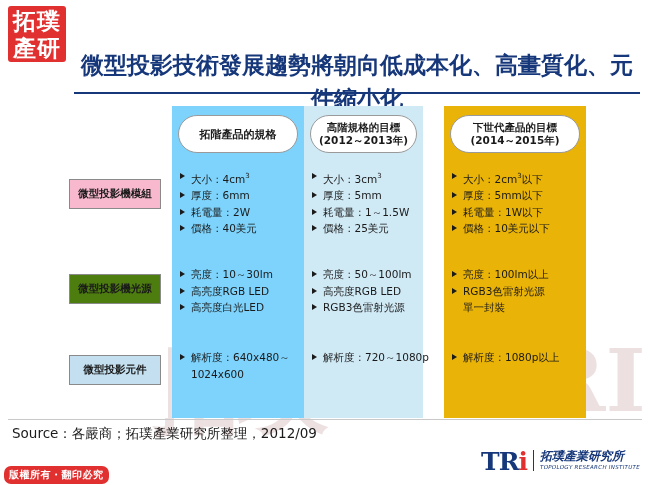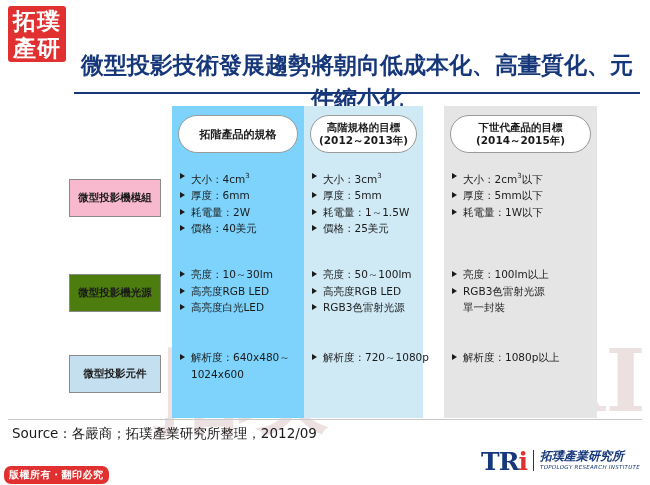--- a/index.html
+++ b/index.html
@@ -81,21 +81,21 @@
   }
   .col {
     position: absolute;
     top: 0;
     height: 312px;
     box-sizing: border-box;
   }
   .col-a { left: 0;    width: 106px; background: #ffffff; }
   .col-b { left: 110px; width: 132px; background: #7dd3fc; }
   .col-c { left: 242px; width: 119px; background: #cfe9f5; }
-  .col-d { left: 382px; width: 153px; background: #e5e5e5; }
+  .col-d { left: 382px; width: 142px; background: #eab308; }
 
   
   .pill {
     position: absolute;
     top: 9px;
     left: 6px; right: 6px;
     height: 38px;
     background: #ffffff;
     border: 1px solid #9a9a9a;
     border-radius: 19px / 19px;
@@ -109,21 +109,21 @@
     color: #1a1a1a;
     line-height: 13px;
   }
   .pill.single { font-size: 11px; }
 
   
   .rowlabel {
     position: absolute;
     left: 7px;
     width: 92px;
-    height: 38px;
+    height: 30px;
     border: 1px solid #8a8a8a;
     box-sizing: border-box;
     display: flex;
     align-items: center;
     justify-content: center;
     font-size: 10.5px;
     font-weight: bold;
     color: #1a1a1a;
   }
   .rowlabel-1 { top: 73px;  background: #f8b9cf; }
@@ -289,20 +289,21 @@
 
   <div class="col col-d">
     <div class="pill">
       <div>下世代產品的目標</div>
       <div>(2014～2015年)</div>
     </div>
     <div class="cell r1">
         <div class="bullet">大小：2cm<sup>3</sup>以下</div>
         <div class="bullet">厚度：5mm以下</div>
         <div class="bullet">耗電量：1W以下</div>
+        <div class="bullet">價格：10美元以下</div>
       </div>
     <div class="cell r2">
         <div class="bullet">亮度：100lm以上</div>
         <div class="bullet">RGB3色雷射光源</div>
         <div class="bullet cont">單一封裝</div>
       </div>
     <div class="cell r3">
         <div class="bullet">解析度：1080p以上</div>
       </div>
   </div>

